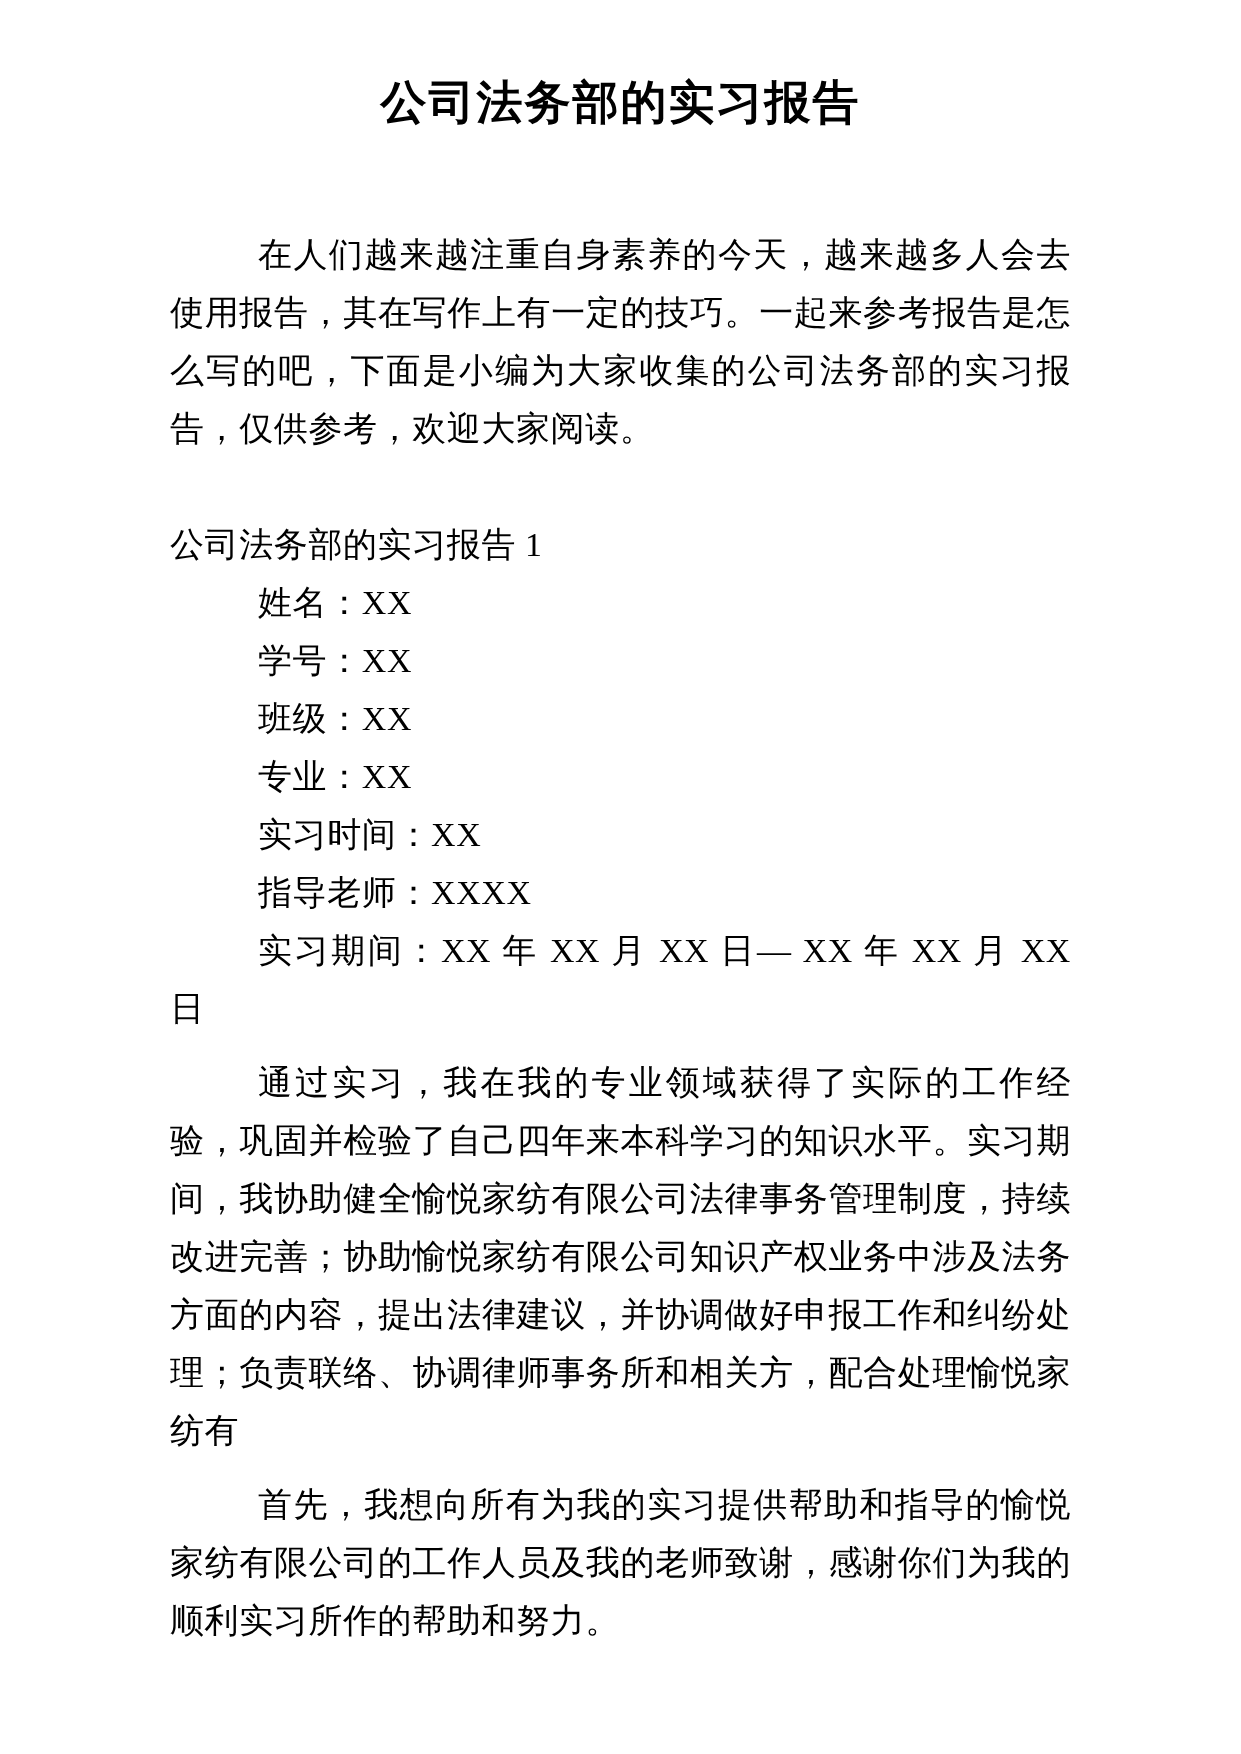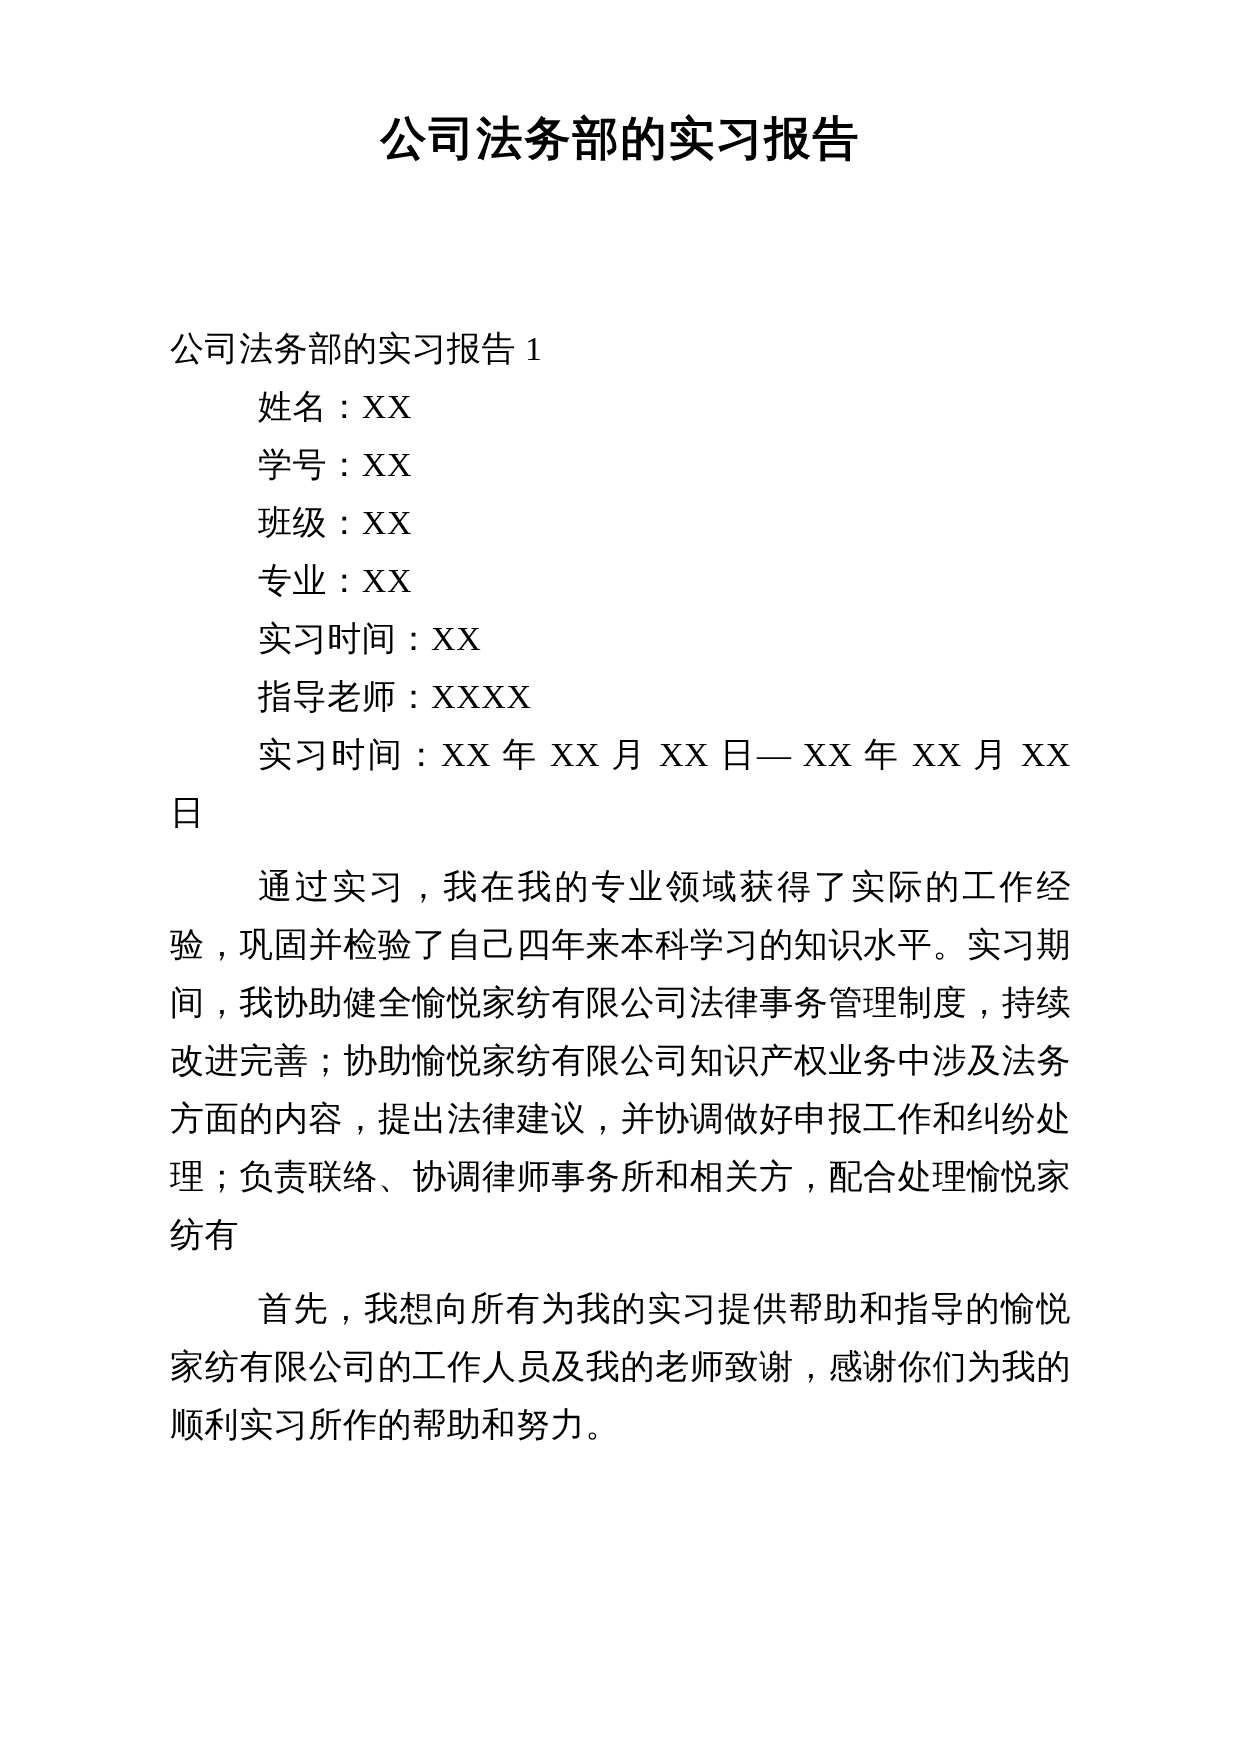--- a/index.html
+++ b/index.html
@@ -9,21 +9,21 @@
   }
   body {
     width: 1241px;
     height: 1754px;
     overflow: hidden;
   }
   .page {
     box-sizing: border-box;
     width: 1241px;
     height: 1480px;
-    padding: 104px 170px 0 170px;
+    padding: 68px 170px 0 170px;
     background: #ffffff;
     color: #000000;
     font-family: "Liberation Serif", "DejaVu Serif", serif;
   }
   .doc-title {
     margin: 0 0 88px 0;
     font-size: 46px;
     line-height: 70px;
     font-weight: bold;
     text-align: center;
@@ -48,36 +48,37 @@
     margin-top: 16px;
   }
 </style>
 </head>
 <body>
 
 <div class="page">
 
   <h1 class="doc-title">公司法务部的实习报告</h1>
 
+  <p class="para indent">在人们越来越注重自身素养的今天，越来越多人会去使用报告，其在写作上有一定的技巧。一起来参考报告是怎么写的吧，下面是小编为大家收集的公司法务部的实习报告，仅供参考，欢迎大家阅读。</p>
 
   <div class="blank-line"></div>
 
   <h2 class="section-heading">公司法务部的实习报告 1</h2>
 
   <p class="info-line indent">姓名：XX</p>
 
   <p class="info-line indent">学号：XX</p>
 
   <p class="info-line indent">班级：XX</p>
 
   <p class="info-line indent">专业：XX</p>
 
   <p class="info-line indent">实习时间：XX</p>
 
   <p class="info-line indent">指导老师：XXXX</p>
 
-  <p class="info-line indent">实习时间：XX 年 XX 月 XX 日— XX 年 XX 月 XX 日</p>
+  <p class="info-line indent">实习期间：XX 年 XX 月 XX 日— XX 年 XX 月 XX 日</p>
 
   <p class="para indent body-para">通过实习，我在我的专业领域获得了实际的工作经验，巩固并检验了自己四年来本科学习的知识水平。实习期间，我协助健全愉悦家纺有限公司法律事务管理制度，持续改进完善；协助愉悦家纺有限公司知识产权业务中涉及法务方面的内容，提出法律建议，并协调做好申报工作和纠纷处理；负责联络、协调律师事务所和相关方，配合处理愉悦家纺有</p>
 
   <p class="para indent body-para">首先，我想向所有为我的实习提供帮助和指导的愉悦家纺有限公司的工作人员及我的老师致谢，感谢你们为我的顺利实习所作的帮助和努力。</p>
 
 </div>
 
 </body></html>

